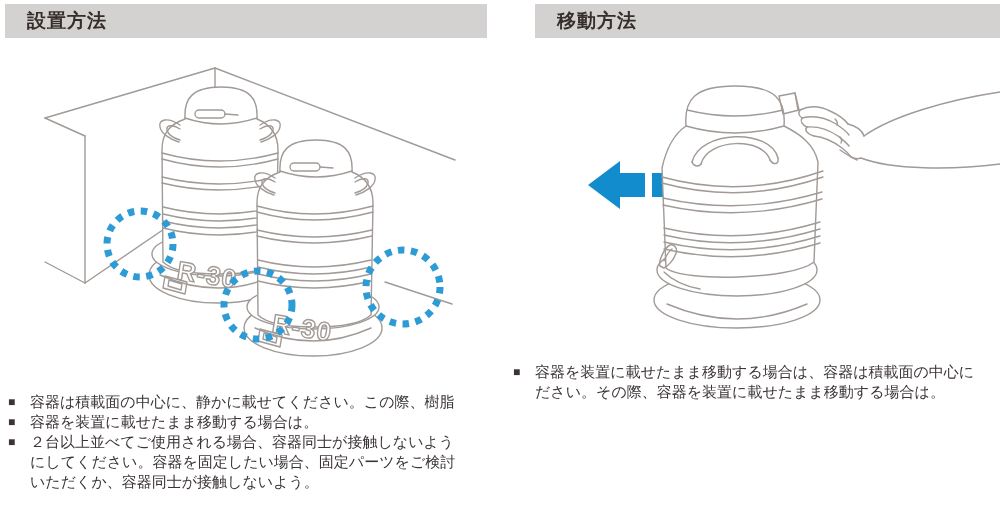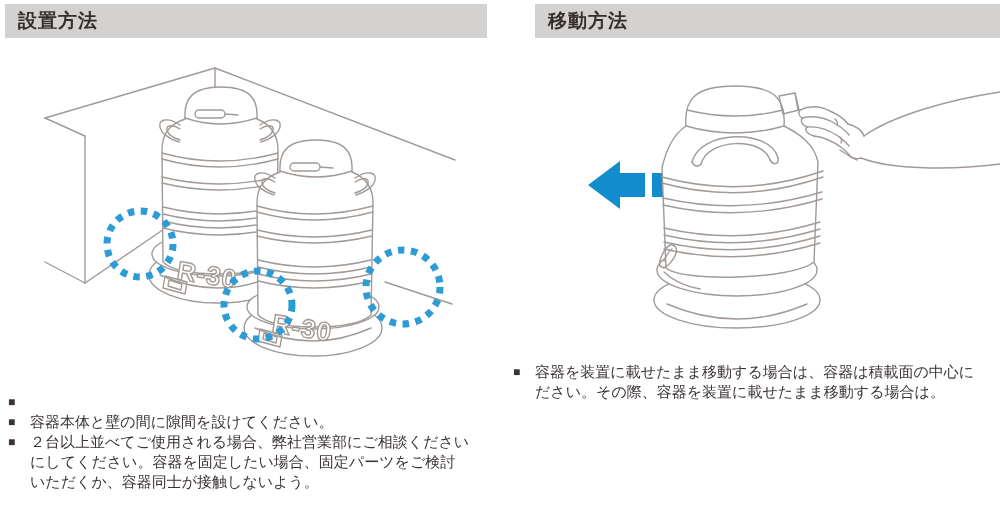--- a/index.html
+++ b/index.html
@@ -1,19 +1,19 @@
 <!DOCTYPE html>
 <html><head>
 <meta charset="utf-8">
 <style>
   html,body{margin:0;padding:0;background:#ffffff;}
   #page{position:relative;width:1000px;height:520px;background:#ffffff;overflow:hidden;
         font-family:"Liberation Sans","DejaVu Sans",sans-serif;}
   .section-header{position:absolute;top:4px;height:34px;background:#d4d2d0;
-        color:#362e2b;font-size:19px;font-weight:bold;line-height:34px;padding-left:13px;
+        color:#362e2b;font-size:19px;font-weight:bold;line-height:34px;padding-left:22px;
         box-sizing:border-box;letter-spacing:1px;}
   #hdr-left{left:5px;width:482px;}
   #hdr-right{left:535px;width:484px;}
   .bullets{position:absolute;color:#3b3335;font-size:15px;line-height:20px;}
   #bullets-left{left:8px;top:392px;width:478px;}
   #bullets-right{left:513px;top:362px;width:486px;}
   .bullet{display:flex;}
   .bullet .marker{width:22px;flex:0 0 22px;font-size:12px;line-height:20px;}
   .bullet .lines{flex:1;}
   svg{position:absolute;overflow:visible;}
@@ -158,32 +158,33 @@
       <path d="M288,79 C290,81 290,83 289,85"></path>
       <path d="M312,78 C340,58 395,42 448,34"></path>
       <path d="M299,99 C303,101 306,101 309,100 C340,112 400,112 448,106"></path>
     </g>
   </svg>
 
   <div id="bullets-left" class="bullets">
     <div class="bullet">
       <span class="marker">■</span>
       <div class="lines">
+        <div>容器は積載面の中心に、静かに載せてください。この際、樹脂</div>
       </div>
     </div>
     <div class="bullet">
       <span class="marker">■</span>
       <div class="lines">
-        <div>容器本体と壁の間に隙間を設けてください。</div>
+        <div>容器を装置に載せたまま移動する場合は。</div>
       </div>
     </div>
     <div class="bullet">
       <span class="marker">■</span>
       <div class="lines">
-        <div>２台以上並べてご使用される場合、弊社営業部にご相談ください</div>
+        <div>２台以上並べてご使用される場合、容器同士が接触しないよう</div>
         <div>にしてください。容器を固定したい場合、固定パーツをご検討</div>
         <div>いただくか、容器同士が接触しないよう。</div>
       </div>
     </div>
   </div>
 
   <div id="bullets-right" class="bullets">
     <div class="bullet">
       <span class="marker">■</span>
       <div class="lines">

